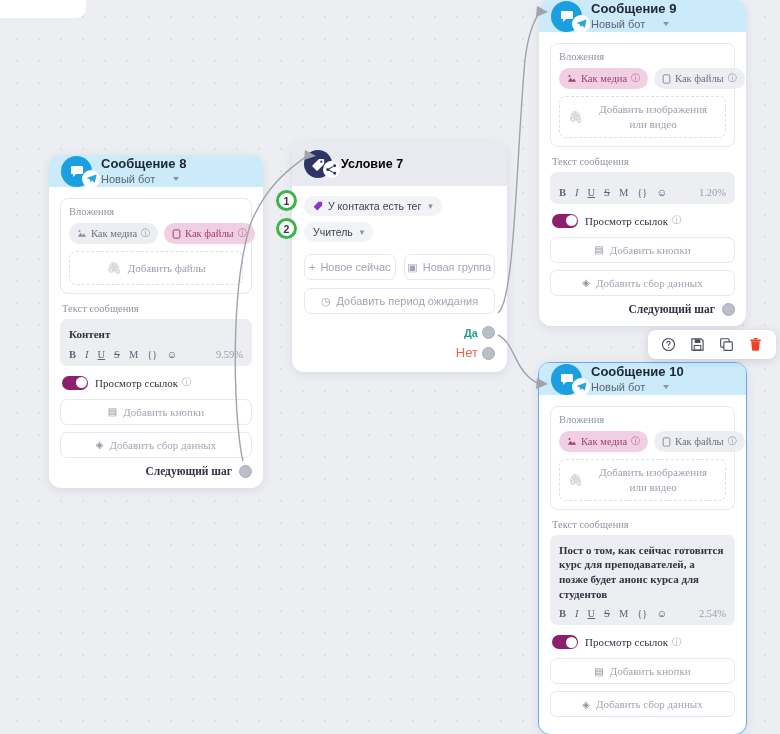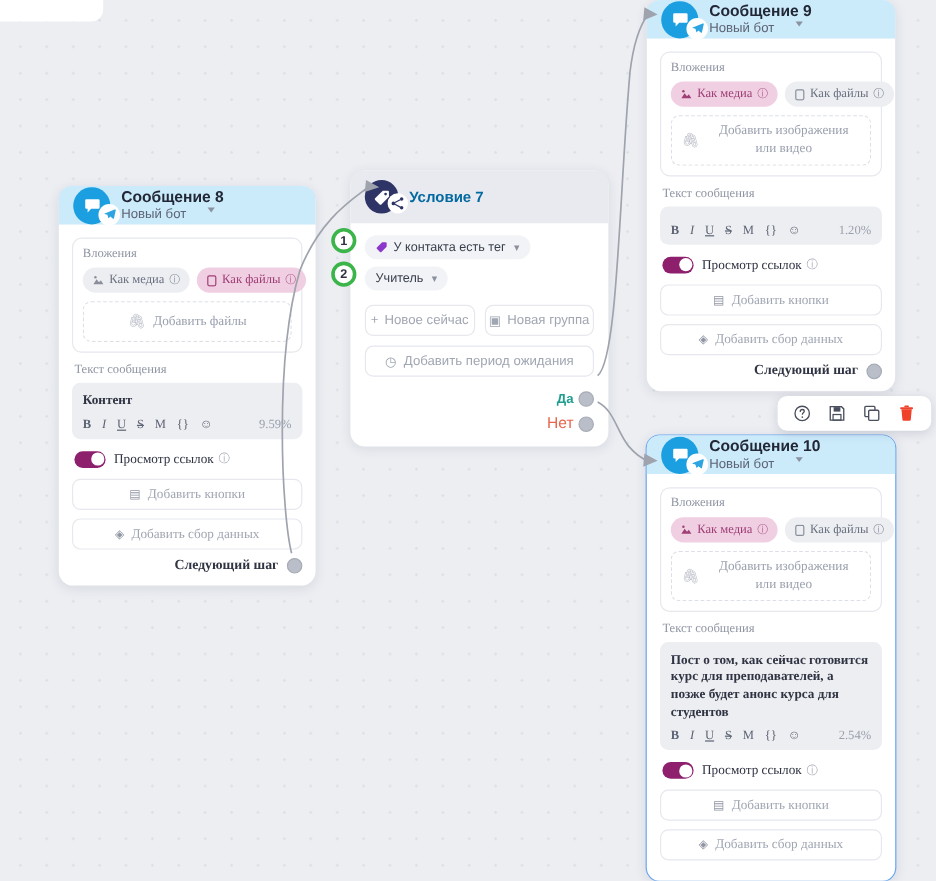--- a/index.html
+++ b/index.html
@@ -45,21 +45,21 @@
     width:31px; height:31px; border-radius:50%;
     background:#1b9fe0; display:flex; align-items:center; justify-content:center;
   }
   .head-avatar .badge {
     position:absolute; right:-8px; bottom:-1px;
     width:18px; height:18px; border-radius:50%;
     background:#fff; display:flex; align-items:center; justify-content:center;
   }
   .head-text { display:flex; flex-direction:column; gap:1px; line-height:1.1; }
   .head-title { font-size:13px; font-weight:bold; color:#222736; }
-  .head-sub { font-size:11px; color:#5d6475; display:flex; align-items:flex-start; gap:18px; }
+  .head-sub { font-size:11px; color:#5d6475; display:flex; align-items:center; gap:18px; }
   .caret { width:0;height:0; border-left:3.5px solid transparent; border-right:3.5px solid transparent;
            border-top:4px solid #8b919f; display:inline-block; }
 
   .card-body { padding:11px 11px 10px 11px;font-family:Liberation Serif, serif; }
 
   
   .sect-box {
     border:1px solid #e6e8ee; border-radius:8px;
     padding:7px 8px 8px 8px;
   }
@@ -117,21 +117,21 @@
 
   
   .cond-head { background:#e9eaef; border-radius:11px 11px 0 0; height:44px;
                display:flex; align-items:center; padding:0 12px; gap:9px; }
   .cond-avatar { position:relative; width:28px; height:28px; flex:none; }
   .cond-avatar .disc { width:28px;height:28px;border-radius:50%;background:#2e3566;
                        display:flex;align-items:center;justify-content:center; }
   .cond-avatar .badge { position:absolute; right:-8px; bottom:0;
                         width:17px;height:17px;border-radius:50%;background:#fff;
                         display:flex;align-items:center;justify-content:center; }
-  .cond-title { font-size:12.5px; font-weight:bold; color:#0369a1; }
+  .cond-title { font-size:12.5px; font-weight:bold; color:#000000; }
   .cond-body { padding:10px 12px 12px 12px; }
   .cond-pill {
     display:inline-flex; align-items:center; gap:5px;
     background:#f2f3f6; border-radius:12px; padding:4px 9px;
     font-size:10.5px; color:#3a3f4d; margin-bottom:6px;
   }
   .cond-pill .chev { color:#8b919f; font-size:9px; margin-left:2px; }
   .cond-btn-row { display:flex; gap:8px; margin-top:6px; }
   .cond-btn {
     flex:1; border:1px solid #e6e8ee; border-radius:7px; height:26px;

